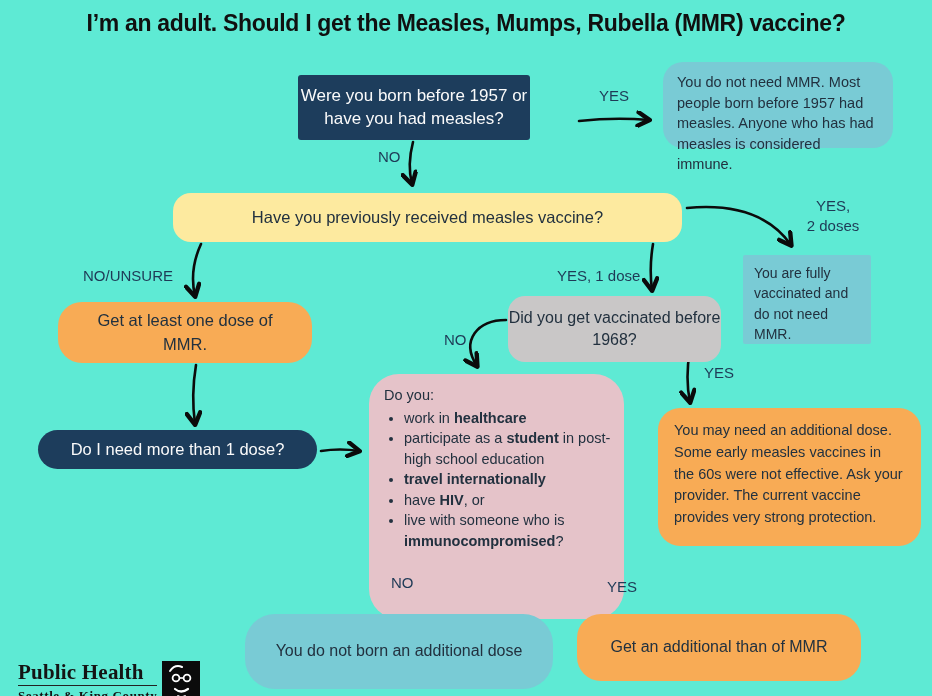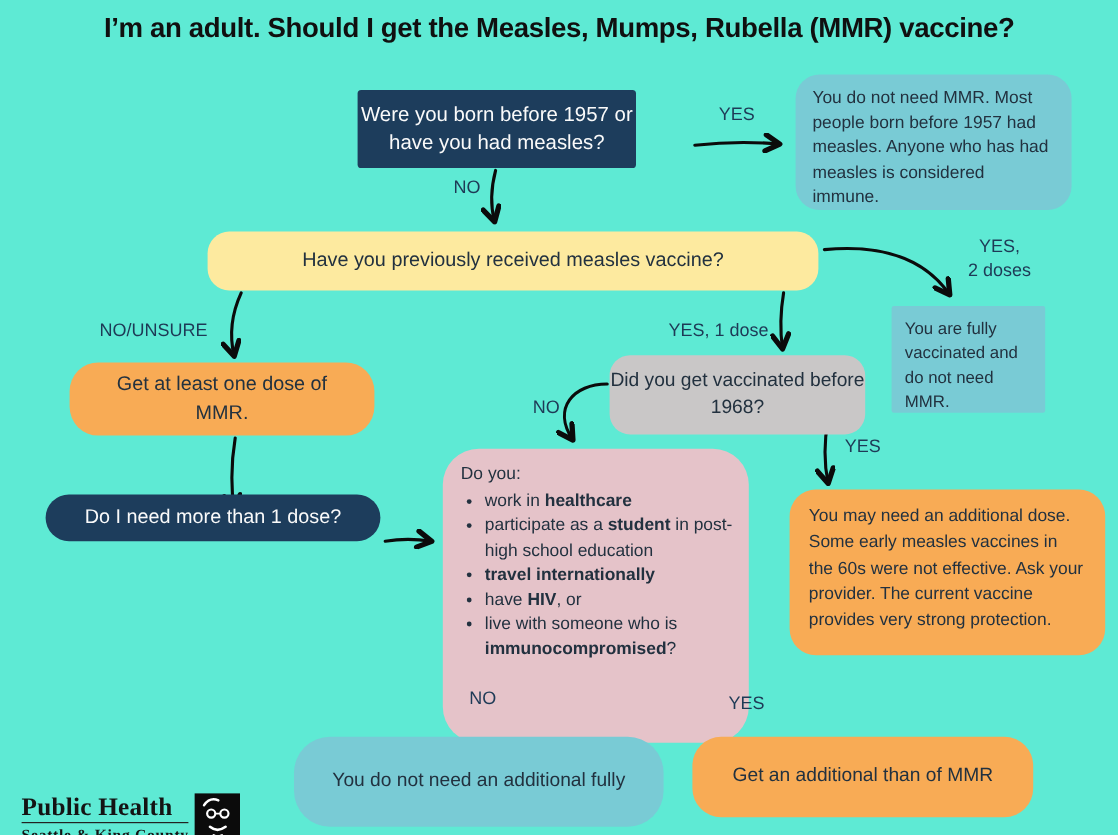--- a/index.html
+++ b/index.html
@@ -14,26 +14,26 @@
   .box{position:absolute;box-sizing:border-box;line-height:1.4;}
   .center{display:flex;align-items:center;justify-content:center;text-align:center;}
   .navy{background:#1d3d5c;color:#fafafa;}
   .teal{background:#79cbd5;}
   .yellow{background:#fdea9f;}
   .orange{background:#f8ab55;}
   .gray{background:#c9c7c7;}
   .pink{background:#e5c3c9;}
 
   .q1{left:298px;top:75px;width:232px;height:65px;font-size:17px;border-radius:3px;line-height:1.35;}
-  .r1{left:663px;top:62px;width:230px;height:113px;font-size:14.5px;border-radius:20px;padding:10px 14px;line-height:1.42;}
+  .r1{left:663px;top:62px;width:230px;height:86px;font-size:14.5px;border-radius:20px;padding:10px 14px;line-height:1.42;}
   .q2{left:173px;top:193px;width:509px;height:49px;font-size:16.5px;border-radius:18px;}
   .r2{left:743px;top:255px;width:128px;height:89px;font-size:14px;border-radius:2px;padding:8px 11px;line-height:1.45;}
   .a1{left:58px;top:302px;width:254px;height:61px;font-size:16.5px;border-radius:24px;line-height:1.4;padding:4px 18px;}
   .q3{left:508px;top:296px;width:213px;height:66px;font-size:16px;border-radius:17px;line-height:1.35;}
-  .q4{left:38px;top:412px;width:279px;height:39px;font-size:16.5px;border-radius:20px;}
+  .q4{left:38px;top:430px;width:279px;height:39px;font-size:16.5px;border-radius:20px;}
   .risk{left:369px;top:374px;width:255px;height:245px;font-size:14.5px;border-radius:30px;padding:11px 13px 11px 15px;line-height:1.42;}
   .risk ul{margin:2px 0 0 0;padding-left:20px;list-style:disc;}
   .risk li{margin:0;padding:0;}
   .r3{left:658px;top:408px;width:263px;height:138px;font-size:14.5px;border-radius:22px;padding:12px 16px;line-height:1.5;}
   .r4{left:245px;top:614px;width:308px;height:75px;font-size:16px;border-radius:30px;line-height:1.4;}
   .a2{left:577px;top:614px;width:284px;height:67px;font-size:16px;border-radius:24px;line-height:1.4;}
 
   .lbl{position:absolute;font-size:15px;color:#1e3a56;font-weight:500;white-space:nowrap;}
   .lbl-center{text-align:center;white-space:normal;line-height:1.35;}
 
@@ -94,21 +94,21 @@
       <li><span>work in </span><b>healthcare</b><span></span></li>
       <li><span>participate as a </span><b>student</b><span> in post-high school education</span></li>
       <li><span></span><b>travel internationally</b><span></span></li>
       <li><span>have </span><b>HIV</b><span>, or</span></li>
       <li><span>live with someone who is </span><b>immunocompromised</b><span>?</span></li>
     </ul>
   </div>
 
   <div class="box orange r3">You may need an additional dose. Some early measles vaccines in the 60s were not effective. Ask your provider. The current vaccine provides very strong protection.</div>
 
-  <div class="box teal center r4">You do not need an additional fully</div>
+  <div class="box teal center r4">You do not born an additional dose</div>
 
   <div class="box orange center a2">Get an additional than of MMR</div>
 
   <div class="lbl" style="left:599px;top:87px;">YES</div>
   <div class="lbl" style="left:378px;top:148px;">NO</div>
   <div class="lbl lbl-center" style="left:792px;top:196px;width:82px;">
     <div>YES,</div>
     <div>2 doses</div>
   </div>
   <div class="lbl" style="left:83px;top:267px;">NO/UNSURE</div>

